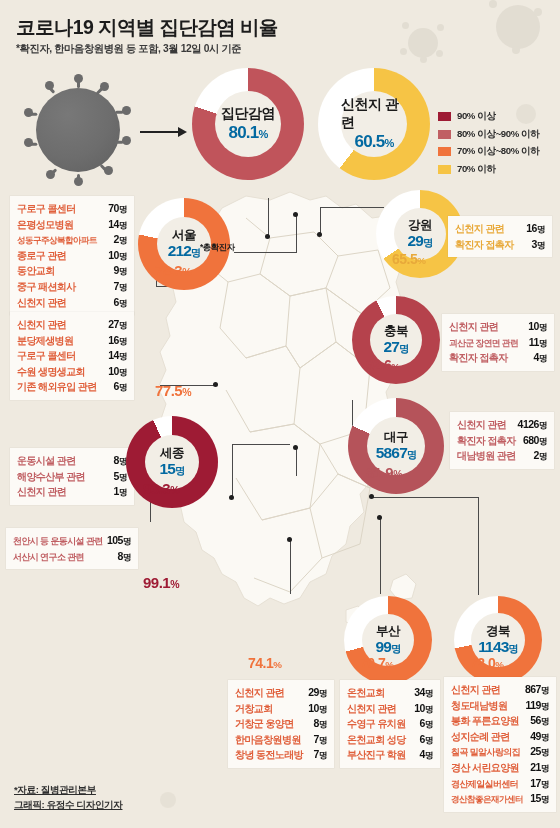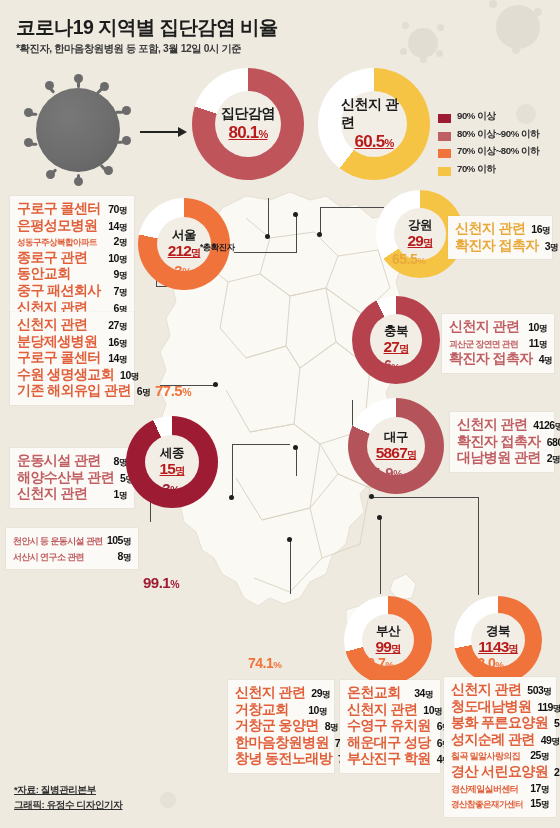--- a/index.html
+++ b/index.html
@@ -51,46 +51,46 @@
   }
 
   
   .donut { position: absolute; border-radius: 50%; }
   .donut .hole {
     position: absolute; border-radius: 50%; background: #F2EEE6;
     display: flex; flex-direction: column; align-items: center; justify-content: center;
     left: 50%; top: 50%; transform: translate(-50%,-50%);
   }
   .donut .hole .nm { font-weight: bold; color: #1b1b1b; letter-spacing: -0.5px; }
-  .donut .hole .ct { font-weight: bold; color: #b91c1c; letter-spacing: -0.8px; text-decoration: underline; }
+  .donut .hole .ct { font-weight: bold; color: #0369a1; letter-spacing: -0.8px; }
   .donut .hole .ct small { font-size: .65em; }
   .pct { position: absolute; font-weight: bold; letter-spacing: -0.5px; }
   .pct small { font-size: .7em; }
 
   
   .big .hole .nm { font-size: 14px; }
   .big .hole .ct { font-size: 17px; }
 
   
   .rg .hole .nm { font-size: 12.5px; line-height: 14px; }
   .rg .hole .ct { font-size: 15.5px; line-height: 17px; }
 
   
   .legend { position: absolute; left: 438px; top: 110px; }
-  .legend .row { display: flex; align-items: flex-end; margin-bottom: 4.5px; }
+  .legend .row { display: flex; align-items: center; margin-bottom: 4.5px; }
   .legend .sw { width: 13px; height: 9px; margin-right: 6px; }
   .legend .lb { font-size: 9.6px; font-weight: bold; color: #2b2b2b; letter-spacing: -0.4px; }
 
   
   .box {
     position: absolute; background: #FCFAF6; padding: 5px 7px 5px 7px;
     box-shadow: 0 0 0 0.6px rgba(0,0,0,0.04);
   }
   .box .ln { display: flex; align-items: baseline; justify-content: space-between; line-height: 14.6px; }
-  .box .k { font-size: 14px; font-weight: bold; letter-spacing: -0.6px; white-space: nowrap; }
+  .box .k { font-size: 10px; font-weight: bold; letter-spacing: -0.6px; white-space: nowrap; }
   .box .v { font-size: 10.5px; font-weight: bold; color: #111; letter-spacing: -0.5px; padding-left: 6px; white-space: nowrap; }
   .box .v small { font-size: 8.6px; }
 
   
   .map { position: absolute; left: 150px; top: 178px; width: 290px; height: 470px; }
   .conn { position: absolute; background: #4a4a4a; }
   .dot { position: absolute; width: 5px; height: 5px; border-radius: 50%; background: #1f1f1f; }
 
   
   .footer { position: absolute; left: 14px; bottom: 16px; }
@@ -463,42 +463,42 @@
       </div>
     <div class="ln">
         <span class="k" style="color:#E0603C">신천지 관련</span>
         <span class="v"><span>10</span><small>명</small></span>
       </div>
     <div class="ln">
         <span class="k" style="color:#E0603C">수영구 유치원</span>
         <span class="v"><span>6</span><small>명</small></span>
       </div>
     <div class="ln">
-        <span class="k" style="color:#E0603C">해운대구 성당</span>
+        <span class="k" style="color:#E0603C">온천교회 성당</span>
         <span class="v"><span>6</span><small>명</small></span>
       </div>
     <div class="ln">
         <span class="k" style="color:#E0603C">부산진구 학원</span>
         <span class="v"><span>4</span><small>명</small></span>
       </div>
   </div>
 
   <div class="donut rg" id="rg9" style="left: 454px; top: 596px; width: 88px; height: 88px; background: conic-gradient(rgb(255, 255, 255) 0deg, rgb(255, 255, 255) 0deg, rgb(240, 115, 60) 0deg, rgb(240, 115, 60) 259.2deg, rgb(255, 255, 255) 259.2deg, rgb(255, 255, 255) 360deg);">
     <div class="hole" style="width:54px;height:54px;">
       <div class="nm">경북</div>
       <div class="ct"><span>1143</span><small>명</small></div>
     </div>
   </div>
   <div class="pct" style="left:470px;top:655px;font-size:14px;color:#F0733C;">
     <span>72.0</span><small>%</small>
   </div>
   <div class="box" style="left:444px;top:677px;width:112px;">
     <div class="ln">
         <span class="k" style="color:#E0603C">신천지 관련</span>
-        <span class="v"><span>503</span><small>명</small></span>
+        <span class="v"><span>867</span><small>명</small></span>
       </div>
     <div class="ln">
         <span class="k" style="color:#E0603C">청도대남병원</span>
         <span class="v"><span>119</span><small>명</small></span>
       </div>
     <div class="ln">
         <span class="k" style="color:#E0603C">봉화 푸른요양원</span>
         <span class="v"><span>56</span><small>명</small></span>
       </div>
     <div class="ln">

